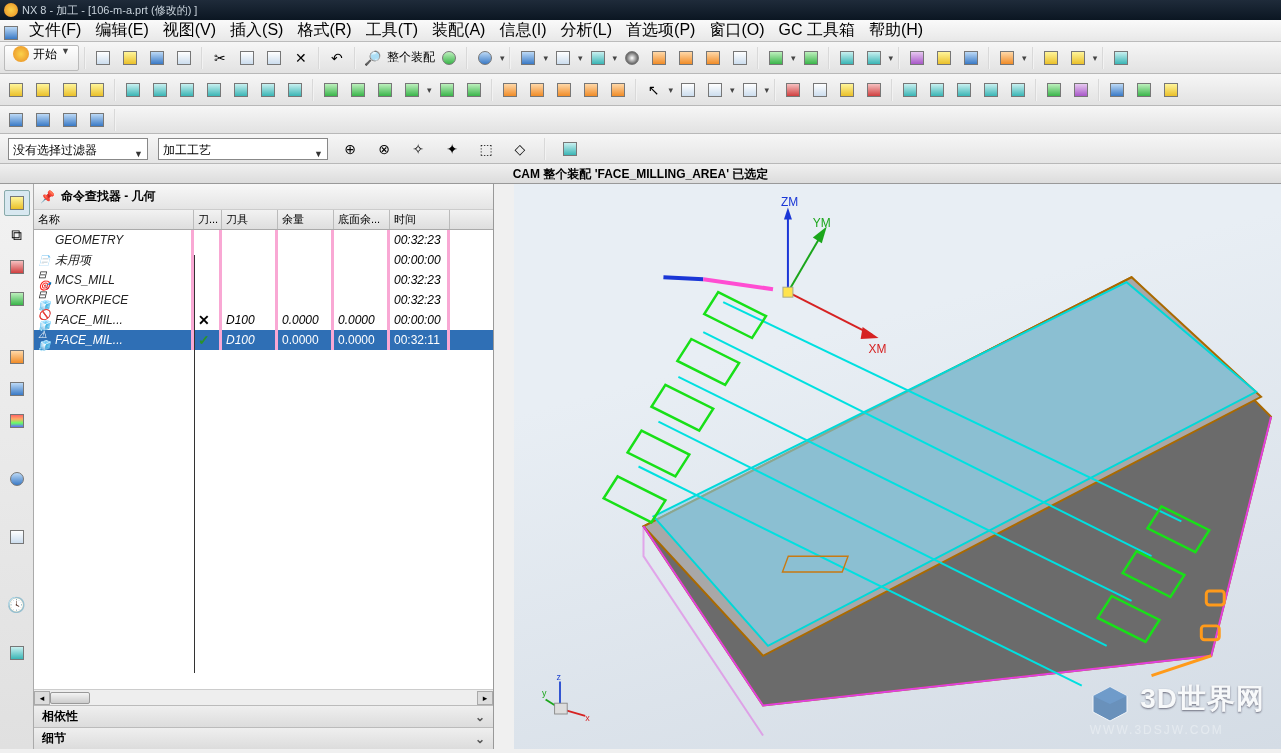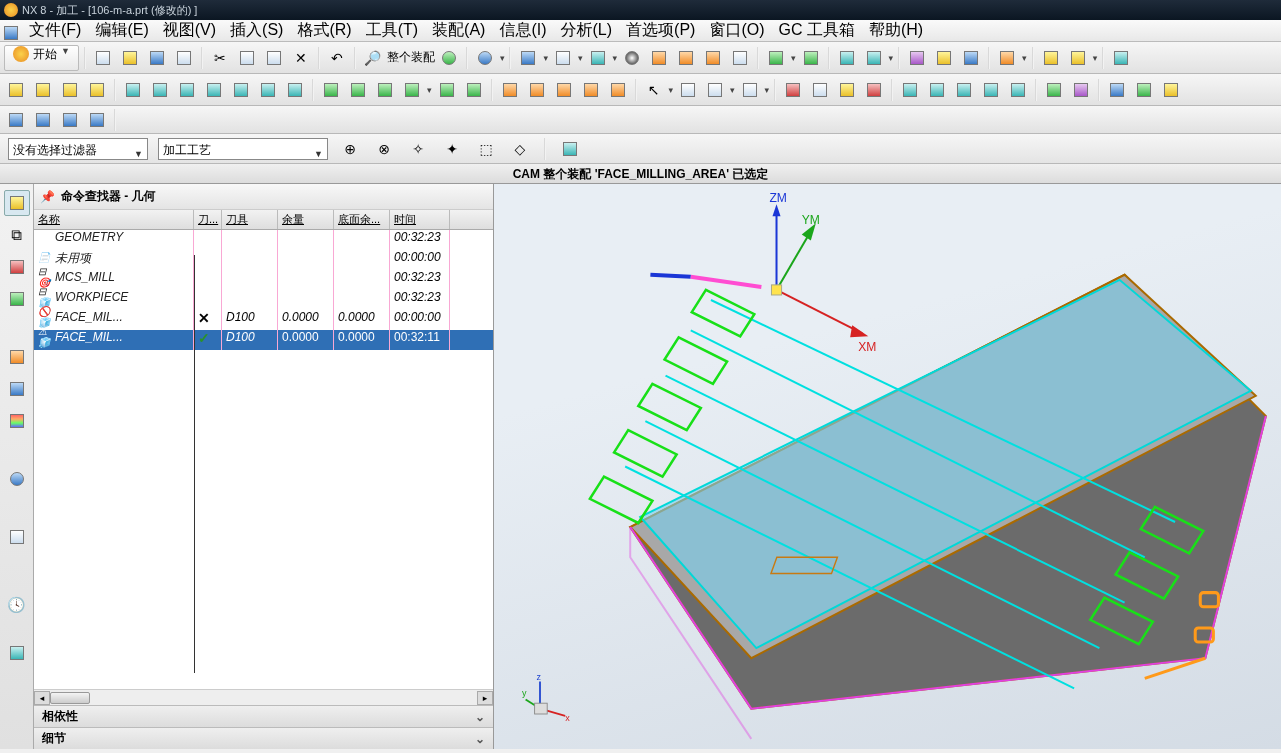--- a/index.html
+++ b/index.html
@@ -20,35 +20,35 @@
 .combo .arrow { margin-left: auto; font-size: 9px; color: #333; }
 .combo1 { width: 140px; } .combo2 { width: 170px; }
 .statusbar { height: 20px; background: linear-gradient(#f0f0f0,#dcdcdc); border-bottom: 1px solid #999; text-align: center; font-size: 12px; font-weight: bold; line-height: 20px; }
 .main { display: flex; height: calc(753px - 20px - 22px - 32px - 32px - 32px - 30px - 20px); }
 .leftbar { width: 34px; background: linear-gradient(#f2f2f2,#e0e0e0); border-right: 1px solid #aaa; display: flex; flex-direction: column; align-items: center; gap: 6px; padding-top: 6px; }
 .lb-ic { width: 26px; height: 26px; border: 1px solid transparent; border-radius: 2px; display:flex;align-items:center;justify-content:center;font-size:15px; }
 .lb-ic.sel { border-color:#8aa; background:#d8e8f0; }
 .navpanel { width: 460px; background:#fff; border-right:1px solid #999; display:flex; flex-direction:column; }
 .navtitle { height: 26px; display:flex; align-items:center; gap:6px; font-size:12px; font-weight:bold; padding:0 6px; border-bottom:1px solid #ccc; background:linear-gradient(#f8f8f8,#e4e4e4); }
 .gridhead { display:flex; height:20px; font-size:11px; background:linear-gradient(#f2f2f2,#dedede); border-bottom:1px solid #aaa; }
-.gridhead div { border-right:1px solid #bbb; padding:2px 4px;text-decoration:underline; }
+.gridhead div { border-right:1px solid #bbb; padding:2px 4px; }
 .gc-name{width:160px;} .gc-m{width:28px;} .gc-tool{width:56px;} .gc-r{width:56px;} .gc-b{width:56px;} .gc-t{width:60px;}
 .tree { flex:1; overflow:hidden; font-size:12px; position:relative; background:#fff; }
 .row { display:flex; height:20px; align-items:center; }
-.row > div { border-right:1px solid #f9a8d4; height:20px; display:flex; padding:0 4px; }
+.row > div { border-right:3px solid #f9a8d4; height:20px; display:flex; align-items:center; padding:0 4px; }
 .row .gc-name { font-style:italic; color:#222; }
 .row.sel { background:#2f6fb5; color:#fff; }
 .row.sel .gc-name { color:#fff; }
 .accordion { height:22px; background:linear-gradient(#efefef,#dcdcdc); border-top:1px solid #bbb; display:flex; align-items:center; font-size:12px; font-weight:bold; padding:0 8px; justify-content:space-between; }
 .accordion .chev { font-size:12px; color:#555; }
 .scrollbar { height:16px; background:#eee; border-top:1px solid #ccc; display:flex; align-items:center; }
 .sb-btn{width:16px;height:14px;background:#ddd;border:1px solid #aaa;font-size:9px;text-align:center;line-height:12px;}
 .sb-thumb{width:40px;height:12px;background:linear-gradient(#f4f4f4,#ccc);border:1px solid #999;border-radius:2px;}
 .sb-track{flex:1;}
-.viewport { flex:1; background: linear-gradient(165deg,#e8eef4 30%,#d4dce5 100%); position:relative; overflow:hidden; }
+.viewport { flex:1; background: linear-gradient(165deg,#e8eef4 30%,#d4dce5 100%); position:relative; overflow:hidden;margin-left:20px; }
 svg.model { width:100%; height:100%; }
 .watermark { position:absolute; right:16px; bottom:12px; color:#fff; opacity:0.82; text-align:left; }
 .watermark .t1{font-size:28px; font-weight:bold; letter-spacing:1px; text-shadow:0 1px 2px #556;}
 .watermark .t2{font-size:12px; letter-spacing:2px; color:#e8edf2;}
 .wmlogo{width:40px;height:38px;display:inline-block;vertical-align:middle;margin-right:6px;}
 .triad { position:absolute; left:28px; bottom:26px; width:54px; height:54px; }
 .ic-sq{width:14px;height:14px;display:inline-block;border:1px solid #777;background:linear-gradient(#fff,#cde);vertical-align:middle;}
 .ic-r{border-radius:50%;}
 .ic-y{background:linear-gradient(#fff59a,#eac02a);} .ic-g{background:linear-gradient(#bdf0bd,#3ab54a);}
 .ic-b{background:linear-gradient(#bcd9f6,#3a7ac6);} .ic-p{background:linear-gradient(#e6c8f0,#a858c8);}
@@ -555,14 +555,22 @@
     <svg class="triad" viewBox="0 0 60 60">
       <line x1="20" y1="44" x2="20" y2="14" stroke="#2045d0" stroke-width="2"></line>
       <text x="16" y="12" font-size="10" fill="#2045d0">z</text>
       <line x1="20" y1="44" x2="48" y2="52" stroke="#d62222" stroke-width="2"></line>
       <text x="48" y="58" font-size="10" fill="#d62222">x</text>
       <line x1="20" y1="44" x2="4" y2="34" stroke="#1ba61b" stroke-width="2"></line>
       <text x="0" y="30" font-size="10" fill="#1ba61b">y</text>
       <rect x="14" y="38" width="14" height="12" fill="#ddd" stroke="#888"></rect>
     </svg>
 
+    <div class="watermark">
+      <svg class="wmlogo" viewBox="0 0 40 38">
+          <polygon points="20,2 37,11 37,27 20,36 3,27 3,11" fill="#3a6fa8" stroke="#fff" stroke-width="1" opacity="0.85"></polygon>
+          <polygon points="20,2 37,11 20,19 3,11" fill="#5a8fc8" opacity="0.85"></polygon>
+        </svg>
+      <span class="t1">3D世界网</span>
+      <div class="t2">WWW.3DSJW.COM</div>
+    </div>
   </div>
 </div>
 
 </body></html>

